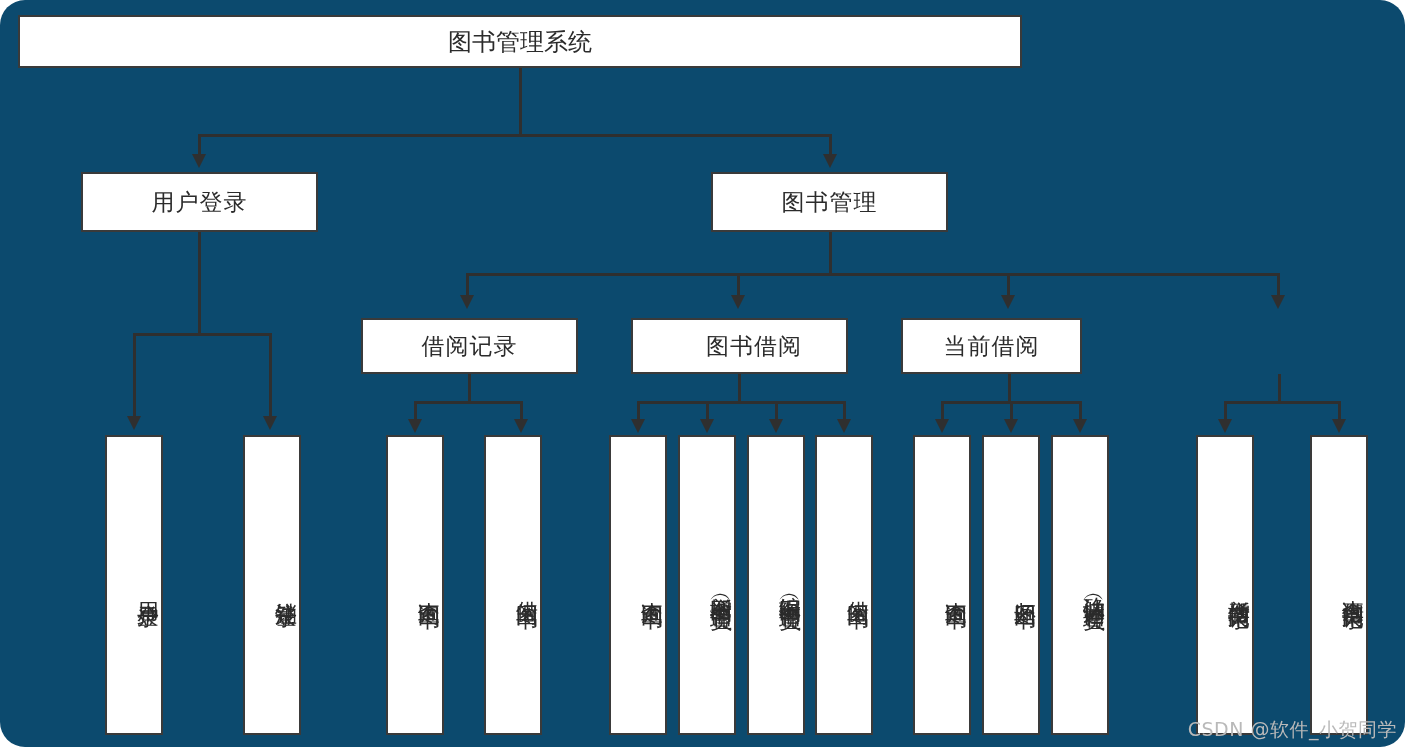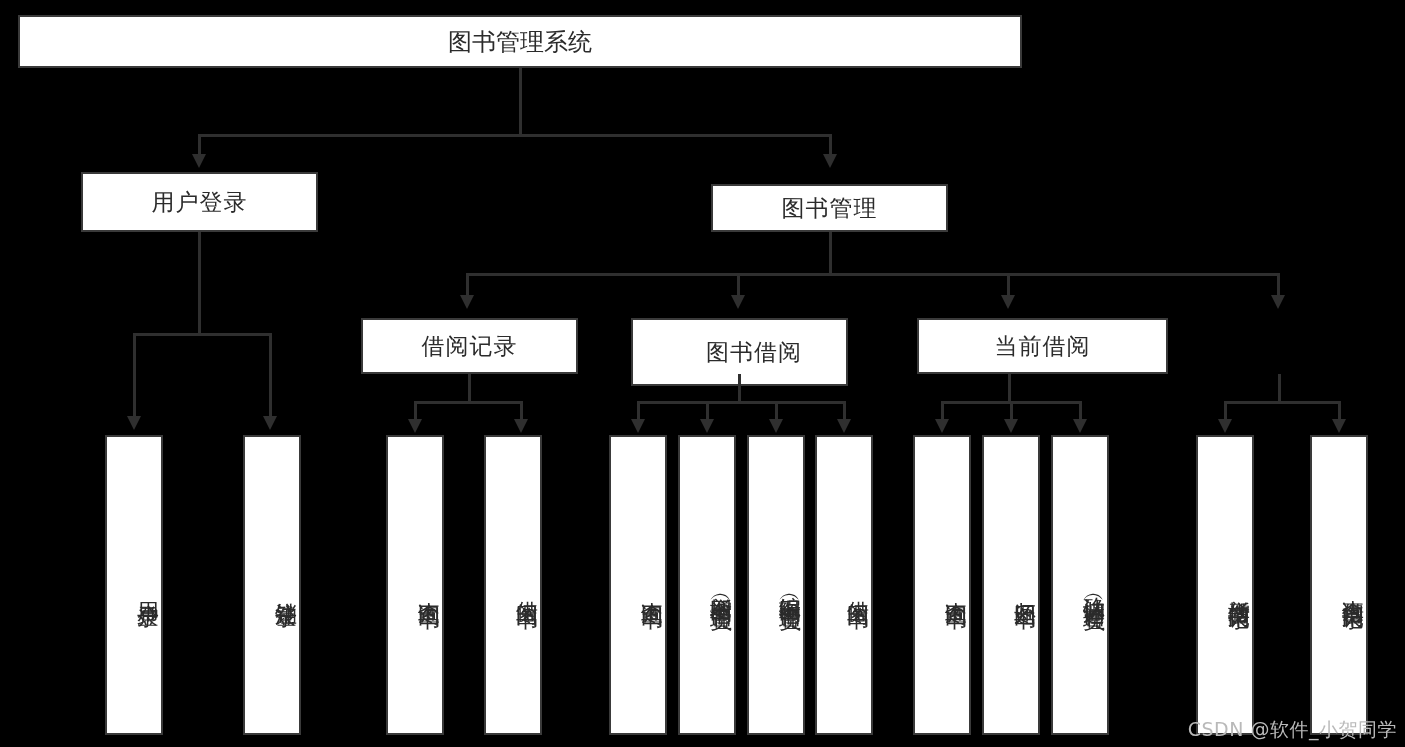--- a/index.html
+++ b/index.html
@@ -7,22 +7,23 @@
     padding: 0;
     background: #ffffff;
   }
   body {
     font-family: "DejaVu Sans", "Liberation Sans", sans-serif;
   }
   #canvas {
     position: relative;
     width: 1405px;
     height: 747px;
-    background: #000000;
+    background: #0c4a6e;
     overflow: hidden;
+    border-radius: 25px;
   }
   
   .node {
     position: absolute;
     box-sizing: border-box;
     border: 2.5px solid #3a3a3a;
     background: #ffffff;
     display: flex;
     align-items: center;
     justify-content: center;
@@ -92,21 +93,21 @@
   <div class="ln hln" style="left:198px; top:134px; width:634px;"></div>
 
   <div class="ln vln" style="left:198px; top:134px; height:22px;"></div>
   <div class="arrow" style="left:192px; top:154px;"></div>
   <div class="ln vln" style="left:829px; top:134px; height:22px;"></div>
   <div class="arrow" style="left:823px; top:154px;"></div>
 
   <div class="node horiz" style="left:81px; top:172px; width:237px; height:60px;">
     <span>用户登录</span>
   </div>
-  <div class="node horiz" style="left:711px; top:184px; width:237px; height:48px;">
+  <div class="node horiz" style="left:711px; top:172px; width:237px; height:60px;">
     <span>图书管理</span>
   </div>
 
   <div class="ln vln" style="left:198px; top:232px; height:103px;"></div>
   <div class="ln hln" style="left:133px; top:333px; width:138px;"></div>
   <div class="ln vln" style="left:133px; top:333px; height:85px;"></div>
   <div class="arrow" style="left:127px; top:416px;"></div>
   <div class="ln vln" style="left:269px; top:333px; height:85px;"></div>
   <div class="arrow" style="left:263px; top:416px;"></div>
 
@@ -117,24 +118,24 @@
   <div class="ln vln" style="left:737px; top:273px; height:24px;"></div>
   <div class="arrow" style="left:731px; top:295px;"></div>
   <div class="ln vln" style="left:1007px; top:273px; height:24px;"></div>
   <div class="arrow" style="left:1001px; top:295px;"></div>
   <div class="ln vln" style="left:1277px; top:273px; height:24px;"></div>
   <div class="arrow" style="left:1271px; top:295px;"></div>
 
   <div class="node horiz" style="left:361px; top:318px; width:217px; height:56px;">
     <span>借阅记录</span>
   </div>
-  <div class="node horiz" style="left:631px; top:318px; width:217px; height:68px;padding-left:29px;">
+  <div class="node horiz" style="left:631px; top:318px; width:217px; height:56px;padding-left:29px;">
     <span>图书借阅</span>
   </div>
-  <div class="node horiz" style="left:901px; top:318px; width:251px; height:56px;margin-left:16px;">
+  <div class="node horiz" style="left:901px; top:318px; width:181px; height:56px;">
     <span>当前借阅</span>
   </div>
 
   <div class="ln vln" style="left:468px; top:374px; height:29px;"></div>
   <div class="ln hln" style="left:414px; top:401px; width:108px;"></div>
   <div class="ln vln" style="left:414px; top:401px; height:20px;"></div>
   <div class="arrow" style="left:408px; top:419px;"></div>
   <div class="ln vln" style="left:520px; top:401px; height:20px;"></div>
   <div class="arrow" style="left:514px; top:419px;"></div>
 

